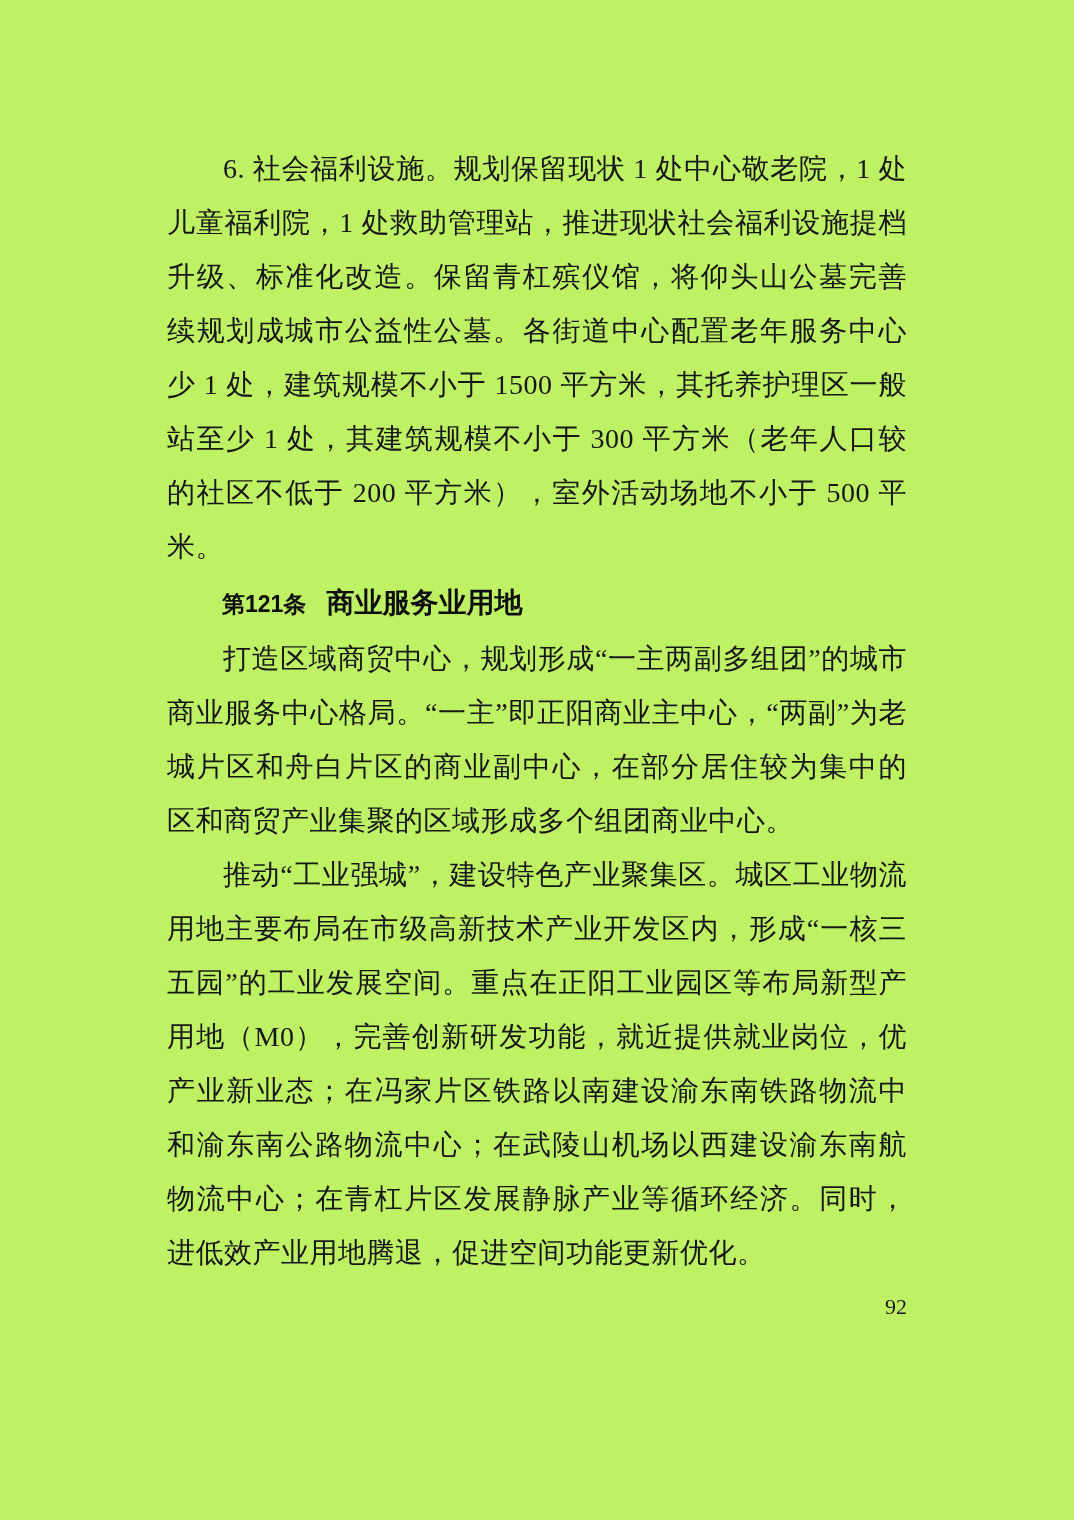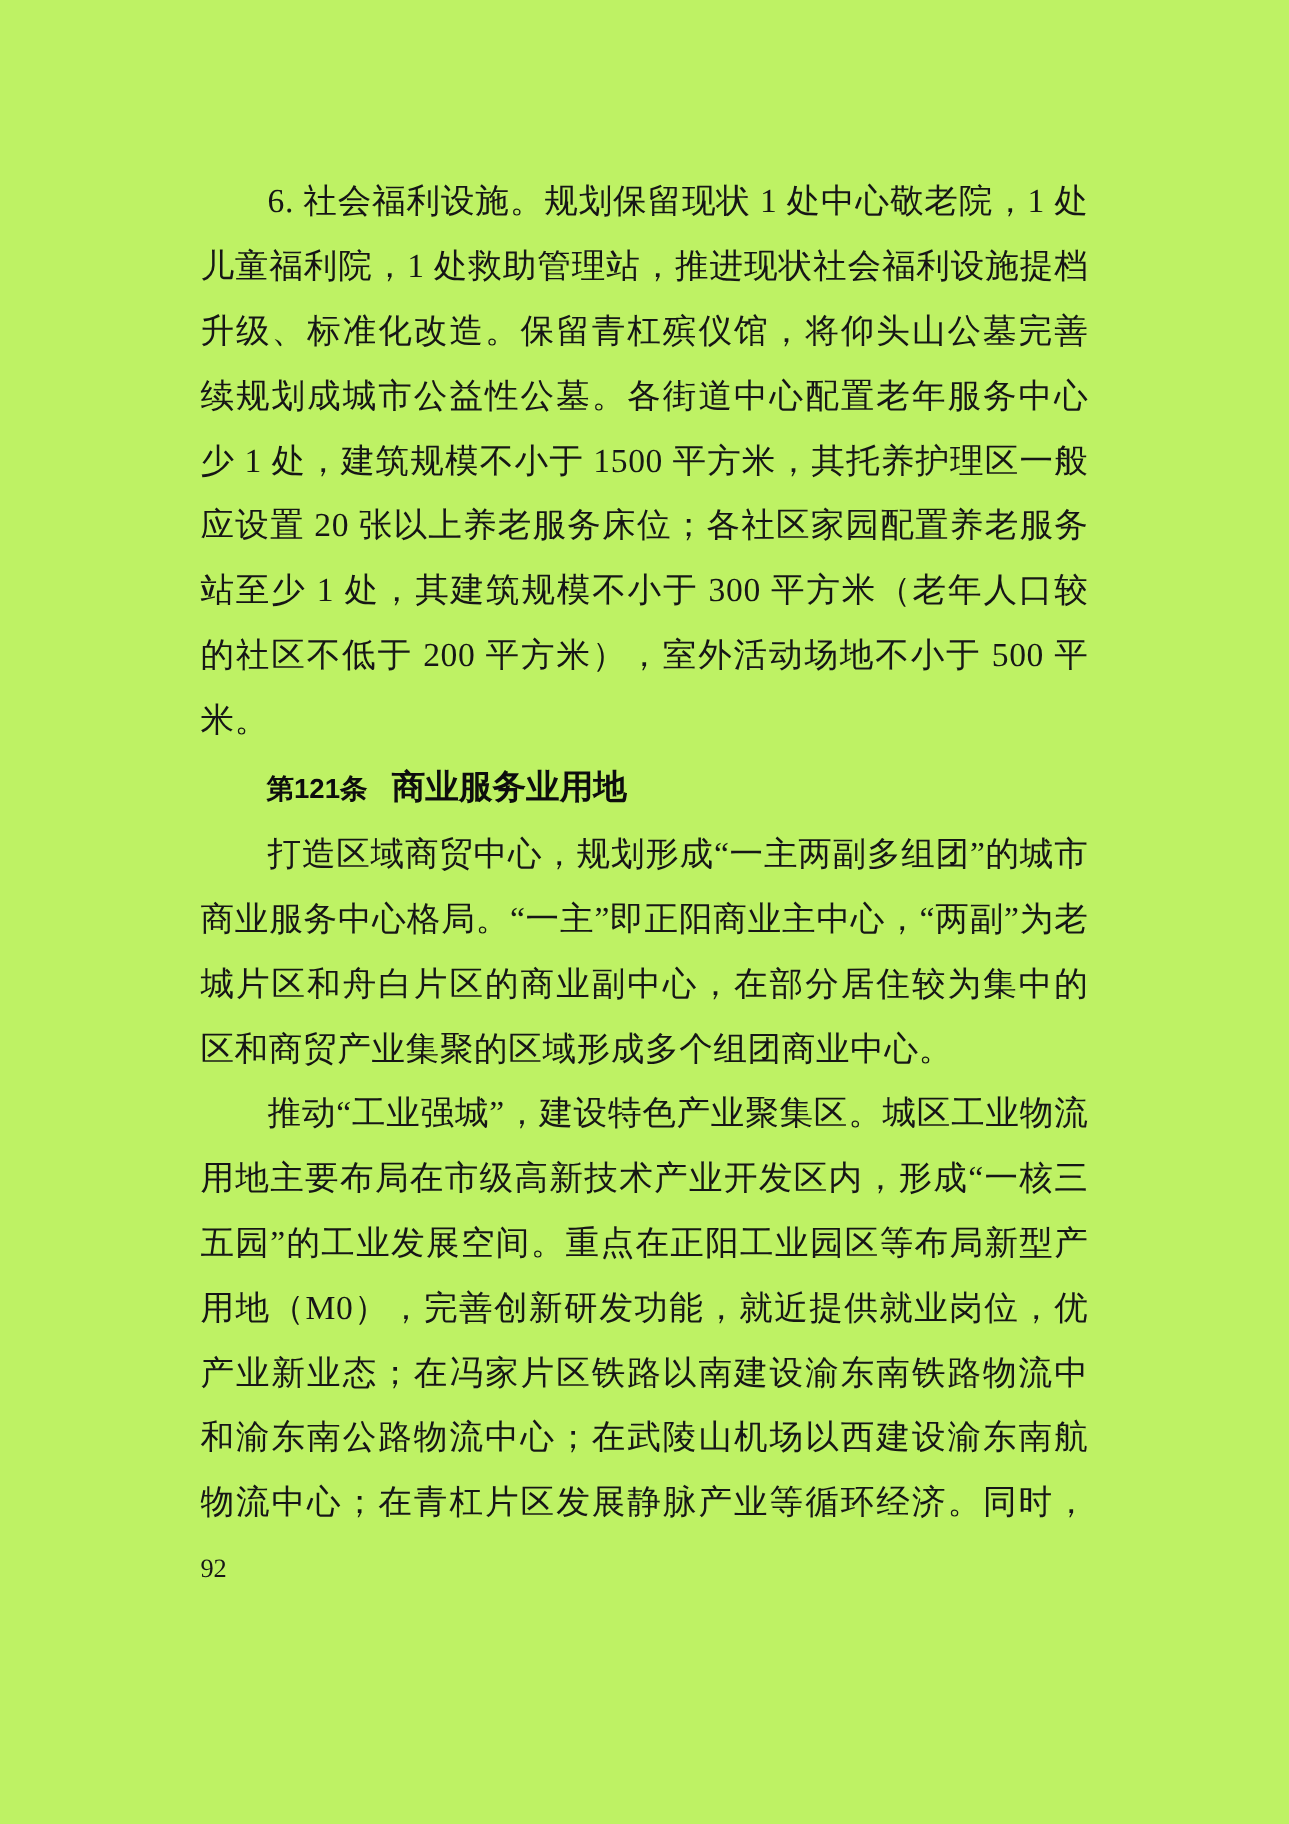--- a/index.html
+++ b/index.html
@@ -52,38 +52,37 @@
   }
   .heading .htitle {
     font-family: "Liberation Serif", "DejaVu Serif", serif;
     font-weight: 700;
     font-size: 28px;
     margin-left: 20px;
     color: #0d0d0d;
   }
   .footer {
     margin-top: 12px;
-    text-align: left;
+    text-align: right;
     font-size: 22px;
     line-height: 30px;
     color: #161616;
   }
 </style>
 </head>
 <body>
 
 <div class="page">
 
   <div class="para">
     <div class="line indent">6. 社会福利设施。规划保留现状 1 处中心敬老院，1 处</div>
     <div class="line">儿童福利院，1 处救助管理站，推进现状社会福利设施提档</div>
     <div class="line">升级、标准化改造。保留青杠殡仪馆，将仰头山公墓完善手</div>
     <div class="line">续规划成城市公益性公墓。各街道中心配置老年服务中心至</div>
     <div class="line">少 1 处，建筑规模不小于 1500 平方米，其托养护理区一般</div>
-    <div class="line">应设置 20 张以上养老服务床位；各社区家园配置养老服务</div>
     <div class="line">站至少 1 处，其建筑规模不小于 300 平方米（老年人口较少</div>
     <div class="line">的社区不低于 200 平方米），室外活动场地不小于 500 平方</div>
     <div class="line last">米。</div>
   </div>
 
   <div class="heading">
     <span class="hnum">第121条</span><span class="htitle">商业服务业用地</span>
   </div>
 
   <div class="para">
@@ -95,17 +94,18 @@
 
 
   <div class="para">
     <div class="line indent">推动“工业强城”，建设特色产业聚集区。城区工业物流</div>
     <div class="line">用地主要布局在市级高新技术产业开发区内，形成“一核三区</div>
     <div class="line">五园”的工业发展空间。重点在正阳工业园区等布局新型产业</div>
     <div class="line">用地（M0），完善创新研发功能，就近提供就业岗位，优化</div>
     <div class="line">产业新业态；在冯家片区铁路以南建设渝东南铁路物流中心</div>
     <div class="line">和渝东南公路物流中心；在武陵山机场以西建设渝东南航空</div>
     <div class="line">物流中心；在青杠片区发展静脉产业等循环经济。同时，　推</div>
+    <div class="line last">进低效产业用地腾退，促进空间功能更新优化。</div>
   </div>
 
   <div class="footer">92</div>
 
 </div>
 
 </body></html>

